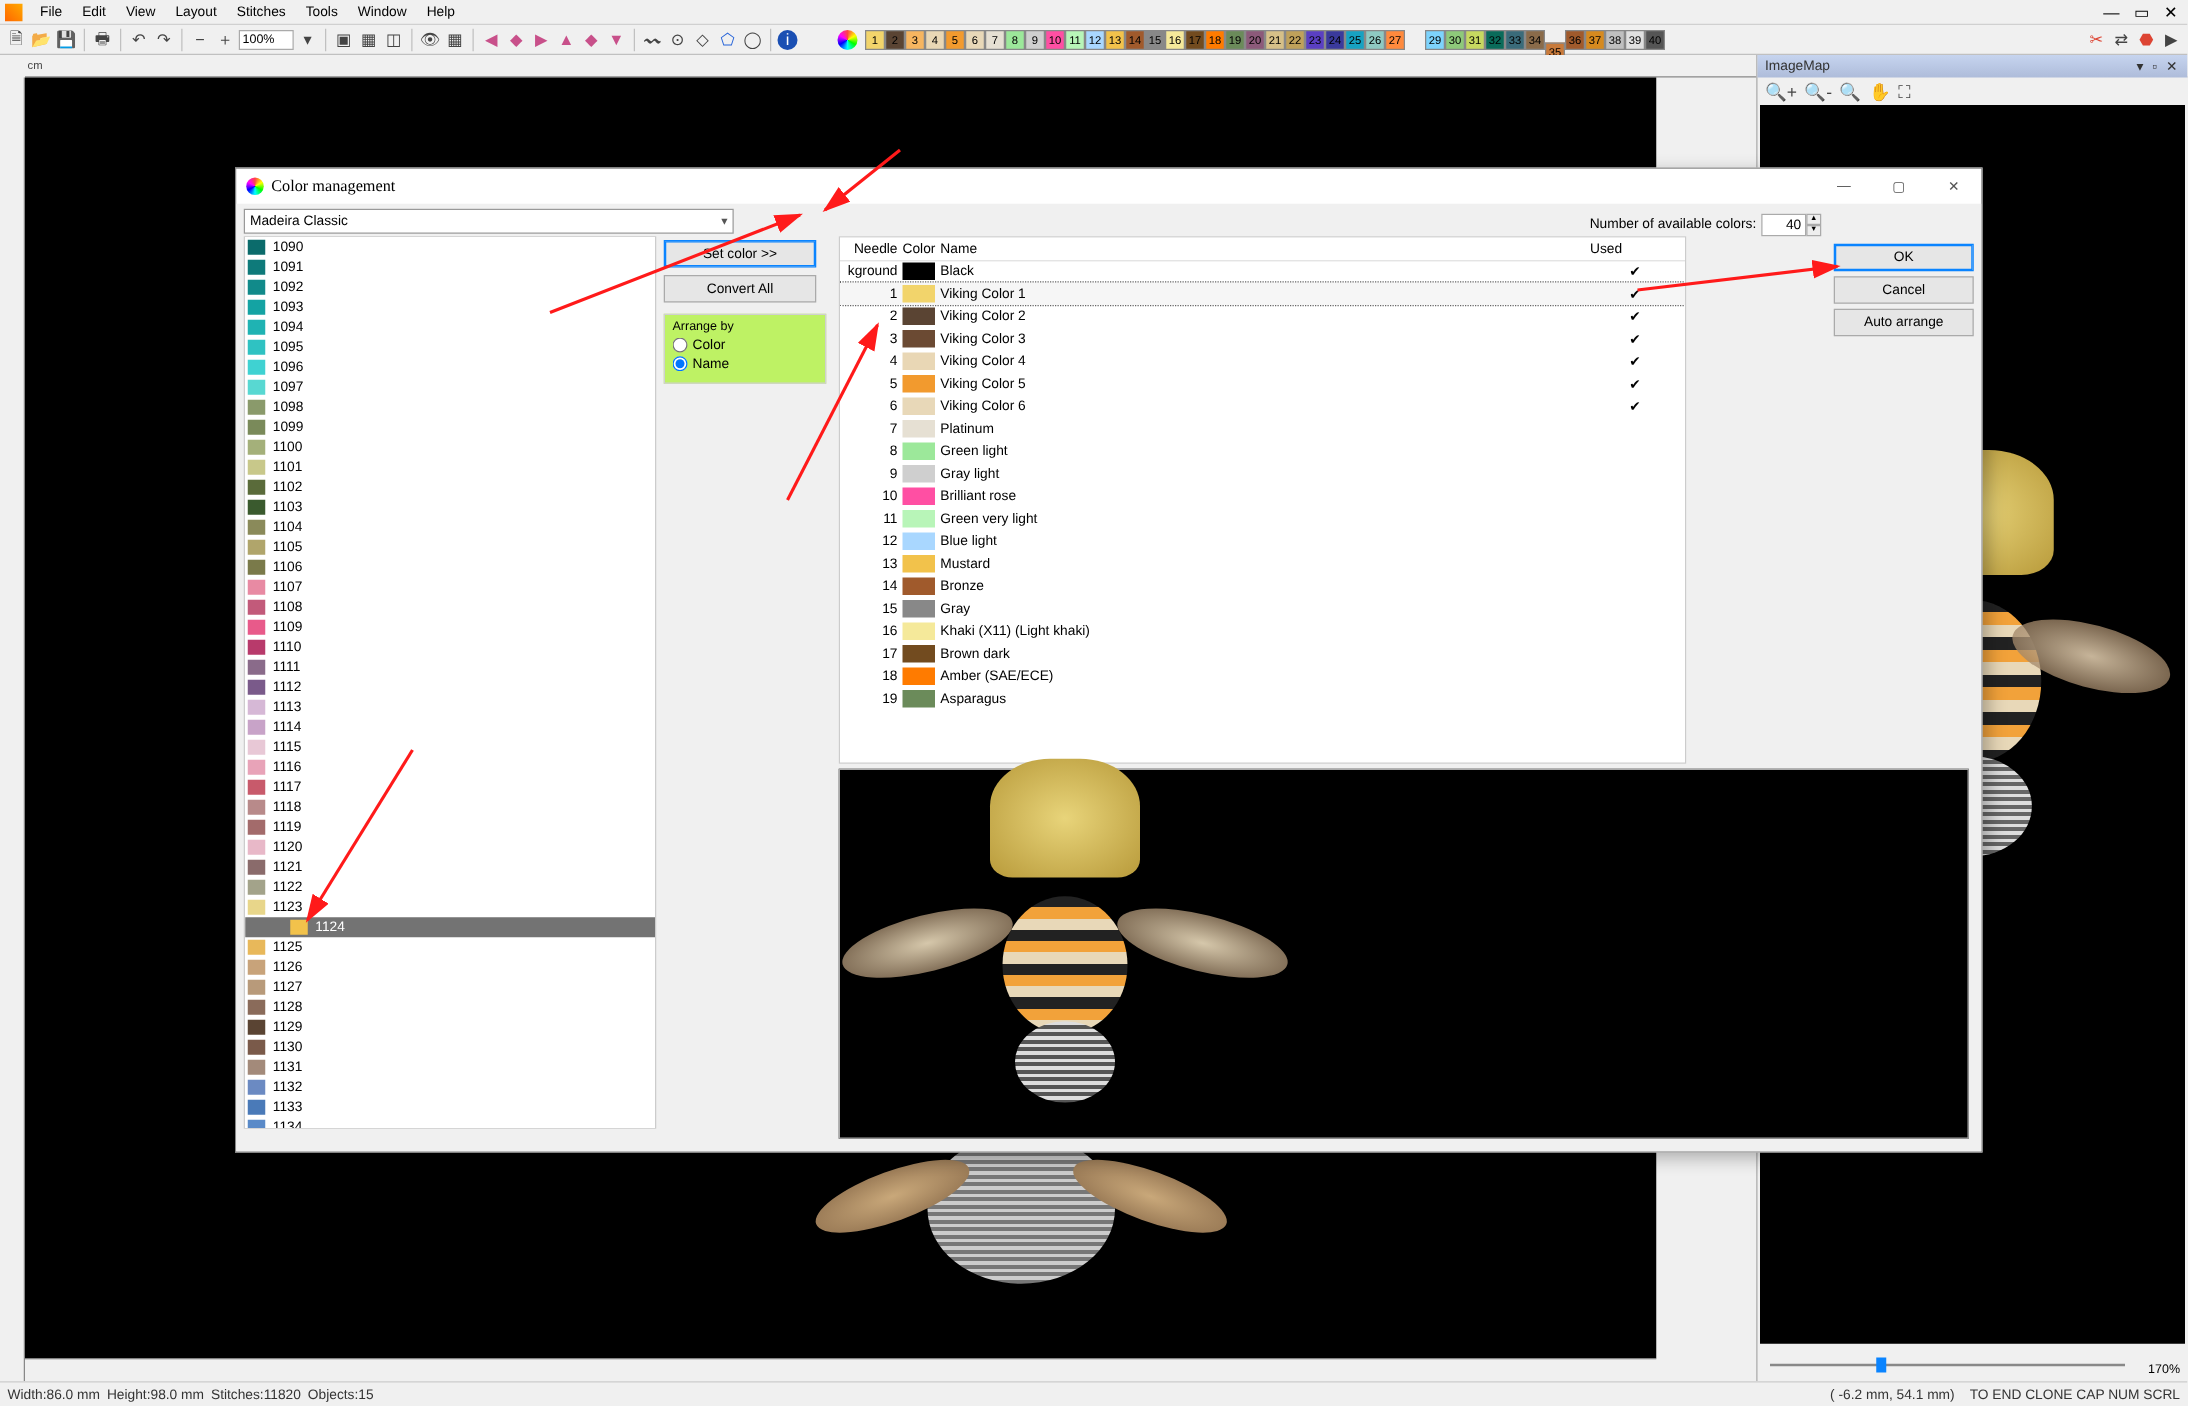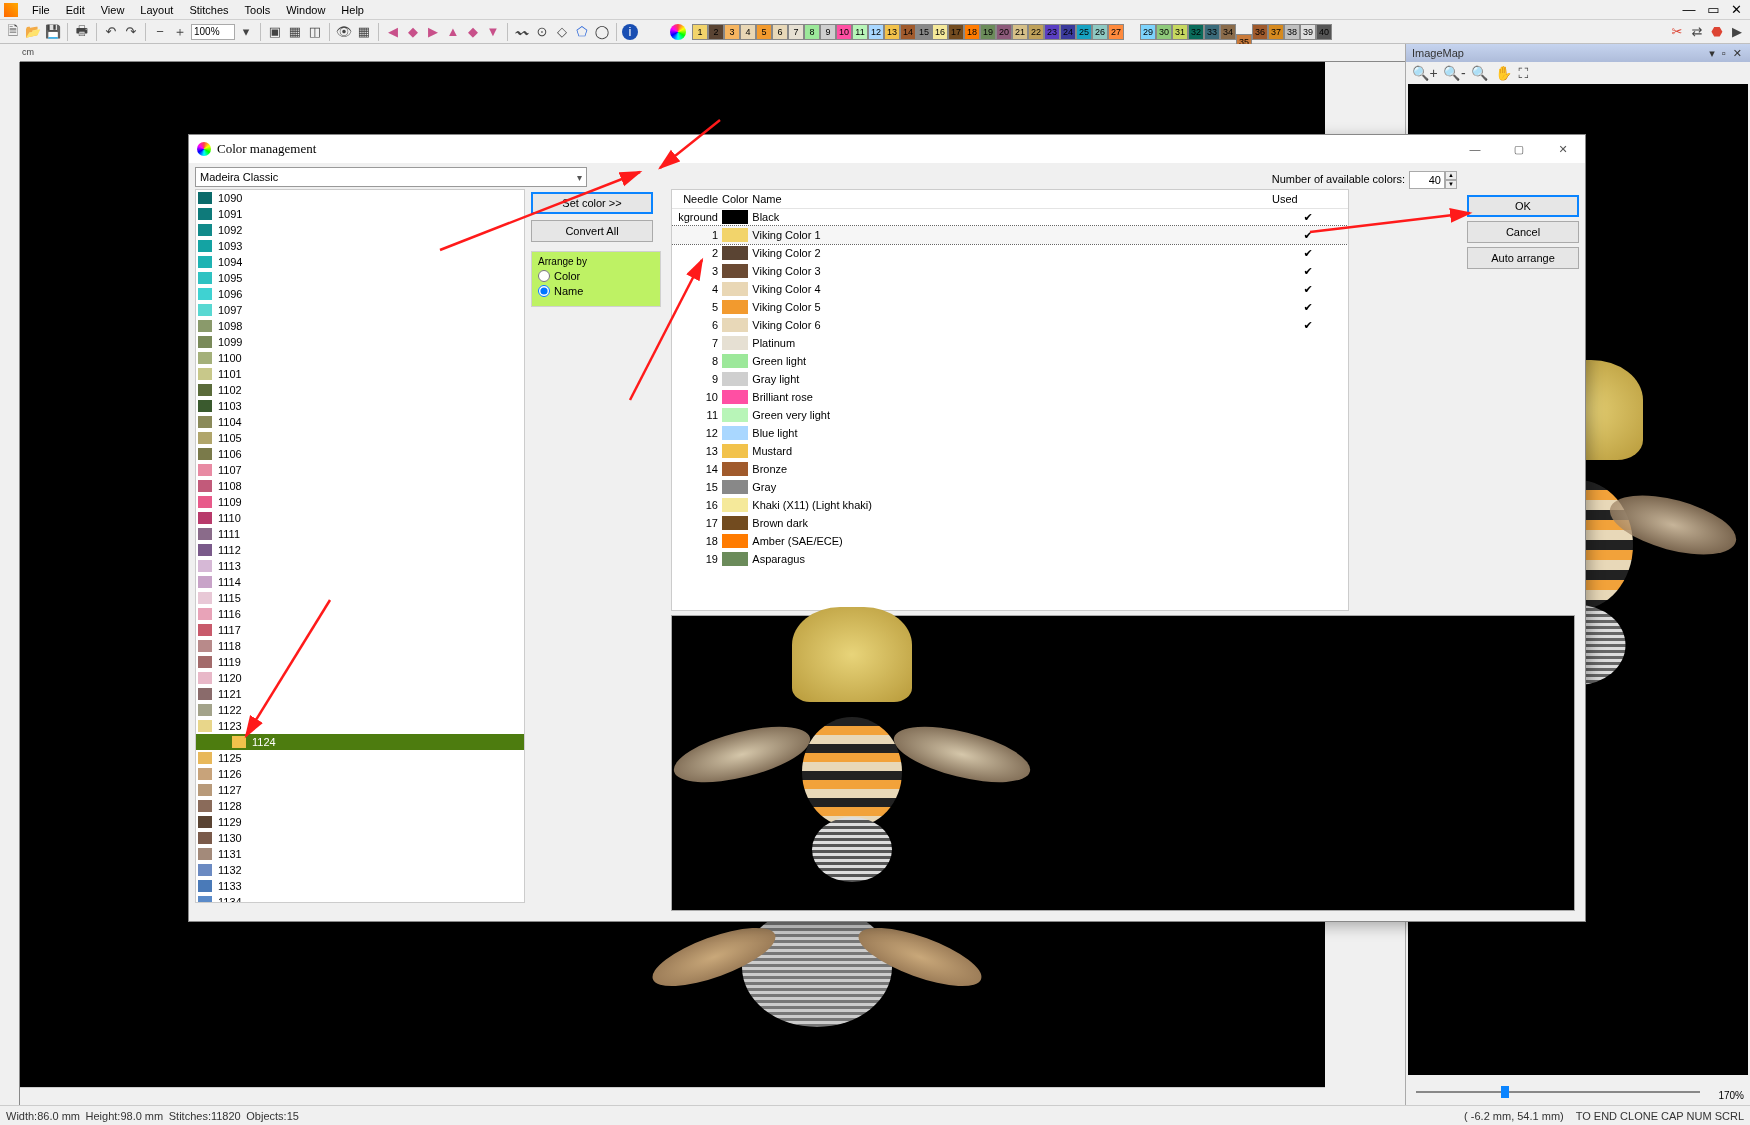--- a/index.html
+++ b/index.html
@@ -40,21 +40,21 @@
 .dialog .titlebar .dcontrols { margin-left:auto; display:flex; gap:16px; font-size:14px; color:#555;}
 .dialog .dcontrols span { width:28px; text-align:center; cursor:default;}
 .dialog-body { position:absolute; top:28px; left:0; right:0; bottom:0; background:#f0f0f0;}
 .palette-combo { position:absolute; top:4px; left:6px; width: 392px; height:20px; background:#fff; border:1px solid #999; display:flex; align-items:center; padding: 0 4px; font-size:11px;}
 .palette-combo::after { content:"▾"; position:absolute; right:4px; color:#555; font-size:10px;}
 .thread-list { position:absolute; top:26px; left:6px; width: 330px; bottom: 18px; background:#fff; border:1px solid #ccc; overflow-y:auto;}
 .thread-list::-webkit-scrollbar { width:14px;}
 .thread-list::-webkit-scrollbar-thumb { background:#c6c6c6; border:1px solid #aaa;}
 .thread-row { height:16px; display:flex; align-items:center; padding-left:2px;}
 .thread-row .sw { width:14px; height:12px; margin-right:6px;}
-.thread-row.selected { background:#4d7c0f; color:#fff;padding-left:36px;}
+.thread-row.selected { background:#737373; color:#fff;padding-left:36px;}
 .mid-col { position:absolute; top:26px; left: 342px; width: 130px;}
 .dlg-btn { width: 122px; height: 22px; background: #e6e6e6; border: 1px solid #aaa; margin: 3px 0; font-size:11px;}
 .dlg-btn.focused { border: 1px solid #0a84ff; box-shadow: 0 0 0 1px #0a84ff inset;}
 .arrange-box { margin-top:6px; border:1px solid #d0d0d0; padding:4px 6px 6px 6px; background:#bef264;}
 .arrange-box .leg { font-size:10px; margin-bottom:3px;}
 .arrange-box label { display:flex; align-items:center; gap:4px; font-size:11px; margin:3px 0;}
 .arrange-box input[type=radio]{ width:12px; height:12px;}
 .needle-table-wrap { position:absolute; top:26px; left: 482px; width: 678px; height: 422px; background:#fff; border:1px solid #ccc; overflow:hidden;}
 .needle-table { width:100%; border-collapse: collapse; font-size:11px;}
 .needle-table th { text-align:left; font-weight:normal; padding:2px 4px; height:18px; background:#fff; border-bottom:1px solid #e4e4e4;}

